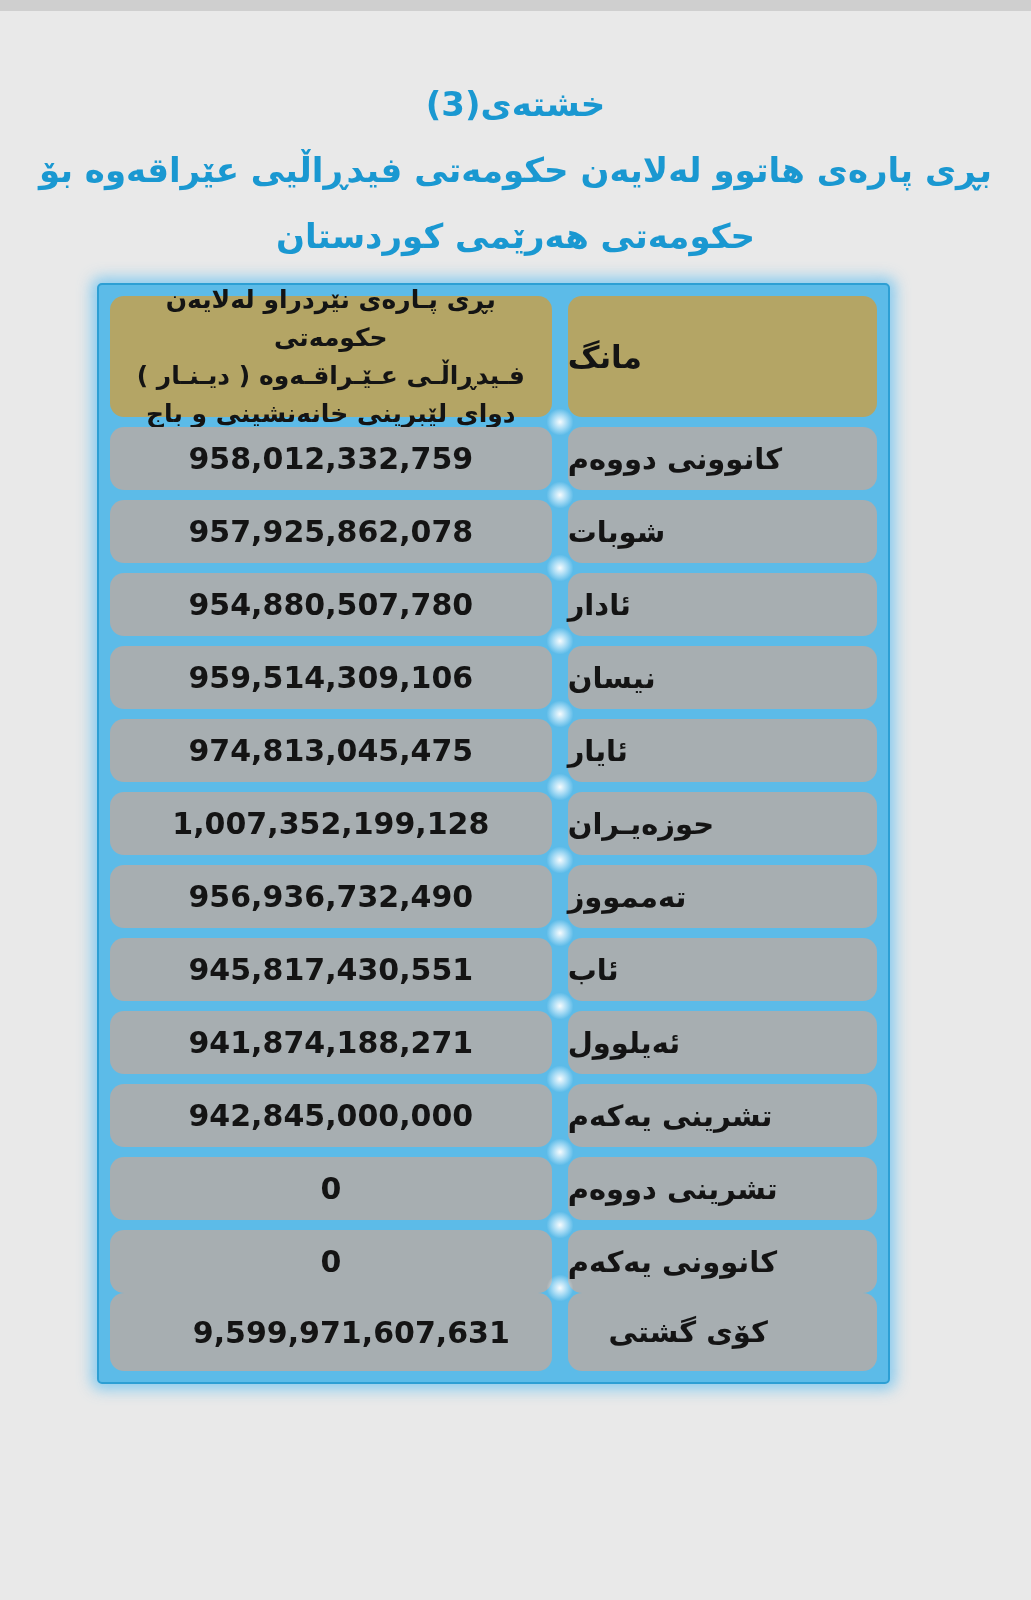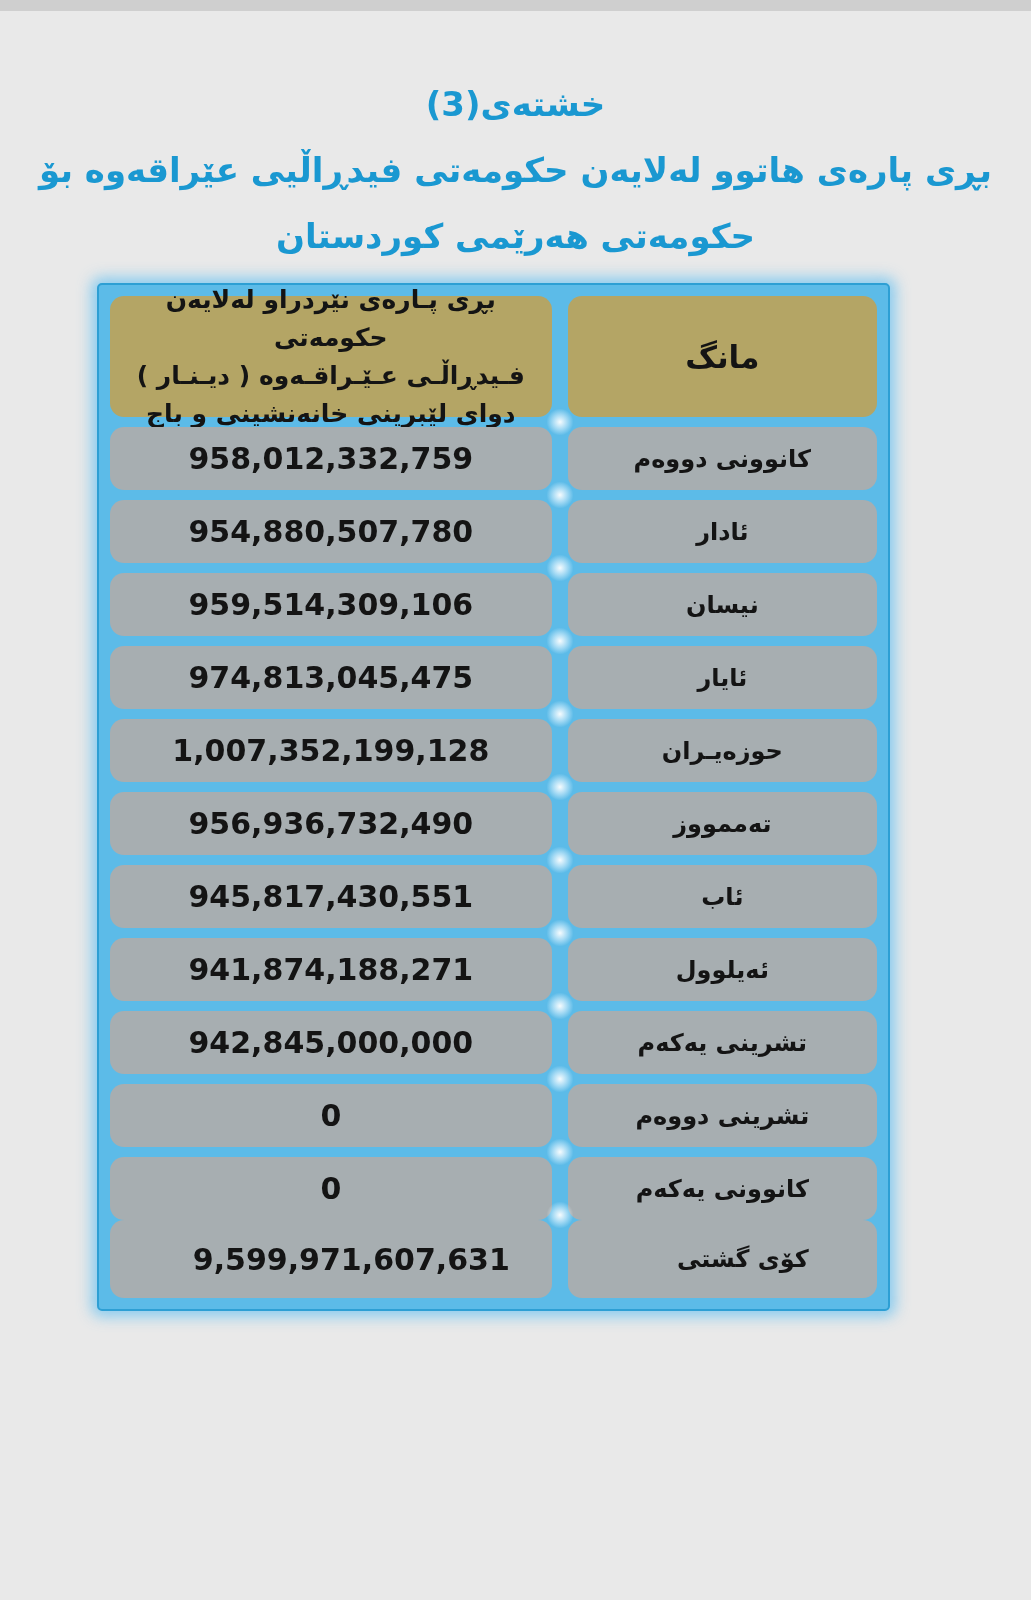--- a/index.html
+++ b/index.html
@@ -53,21 +53,21 @@
   .cell{
     border-radius:14px;
     background:var(--cell-gray);
     display:flex;
     align-items:center;
     justify-content:center;
     color:var(--text-black);
     direction:rtl;
   }
   .amount-cell{width:444px;}
-  .month-cell{width:311px;}
+  .month-cell{width:311px;justify-content:flex-end;}
   .header-row .cell{
     background:var(--header-khaki);
     height:121px;
   }
   .header-row .amount-cell{
     flex-direction:column;
     font-size:25px;
     font-weight:700;
     line-height:38px;
     text-align:center;
@@ -76,21 +76,21 @@
   .header-row .month-cell{font-size:31px;font-weight:700;}
   .data-row .cell{height:63px;}
   .total-row .cell{height:78px;padding-left:41px;}
   .amount-value{
     font-size:30px;
     font-weight:700;
     direction:ltr;
     unicode-bidi:isolate;
   }
   .month-label{
-    font-size:24px;
+    font-size:29px;
     font-weight:700;
   }
   
   .data-row::after,.total-row::after{
     content:"";
     position:absolute;
     width:28px;height:28px;
     right:303px;
     top:-19px;
     pointer-events:none;
@@ -128,20 +128,28 @@
         <div class="row data-row">
     <div class="cell amount-cell">
       <span class="amount-value">958,012,332,759</span>
     </div>
     <div class="cell month-cell">
       <span class="month-label">کانوونی دووەم</span>
     </div>
   </div>
         <div class="row data-row">
     <div class="cell amount-cell">
+      <span class="amount-value">957,925,862,078</span>
+    </div>
+    <div class="cell month-cell">
+      <span class="month-label">شوبات</span>
+    </div>
+  </div>
+        <div class="row data-row">
+    <div class="cell amount-cell">
       <span class="amount-value">954,880,507,780</span>
     </div>
     <div class="cell month-cell">
       <span class="month-label">ئادار</span>
     </div>
   </div>
         <div class="row data-row">
     <div class="cell amount-cell">
       <span class="amount-value">959,514,309,106</span>
     </div>

